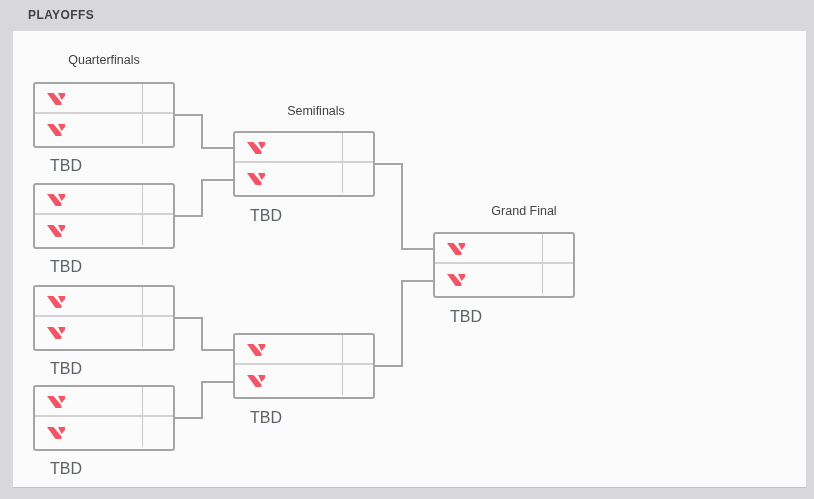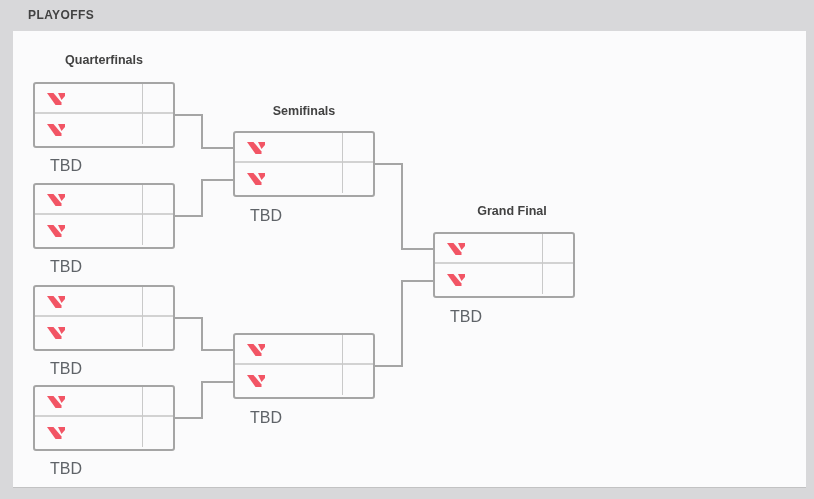--- a/index.html
+++ b/index.html
@@ -19,21 +19,21 @@
     font-size:12px; font-weight:bold; letter-spacing:.4px;
     color: var(--label-text, #42464d);
   }
   .card {
     position:absolute; left:13px; top:31px; width:793px; height:456px;
     background: var(--card-background, #fbfbfc);
     box-shadow: 0 1px 0 rgba(0,0,0,.10);
   }
   .round-label {
     position:absolute; width:142px; text-align:center;
-    font-size:12.5px; font-weight:bold;
+    font-size:12.5px; font-weight:normal;
     color: var(--label-text, #424242);
   }
   .match {
     position:absolute; width:142px; height:66px;
     border:2px solid var(--box-border, #a5a5a5);
     border-radius:3px;
     background: var(--card-background, #fbfbfc);
   }
   .team-row {
     height:30px; display:flex; align-items:center;
@@ -60,22 +60,22 @@
 </head>
 <body>
 
 <div class="page-header">
   <span class="page-title">PLAYOFFS</span>
 </div>
 
 <div class="card">
 
   <div class="round-label" style="left:20px; top:22px;">Quarterfinals</div>
-  <div class="round-label" style="left:220px; top:73px;">Semifinals</div>
-  <div class="round-label" style="left:428px; top:173px;">Grand Final</div>
+  <div class="round-label" style="left:232px; top:73px;">Semifinals</div>
+  <div class="round-label" style="left:440px; top:173px;">Grand Final</div>
 
   <div class="conn" style="left:162px; top:83px;  width:27px; height:2px;"></div>
   <div class="conn" style="left:188px; top:83px;  width:2px;  height:35px;"></div>
   <div class="conn" style="left:188px; top:116px; width:32px; height:2px;"></div>
 
   <div class="conn" style="left:162px; top:184px; width:27px; height:2px;"></div>
   <div class="conn" style="left:188px; top:148px; width:2px;  height:38px;"></div>
   <div class="conn" style="left:188px; top:148px; width:32px; height:2px;"></div>
 
   <div class="conn" style="left:162px; top:286px; width:27px; height:2px;"></div>

